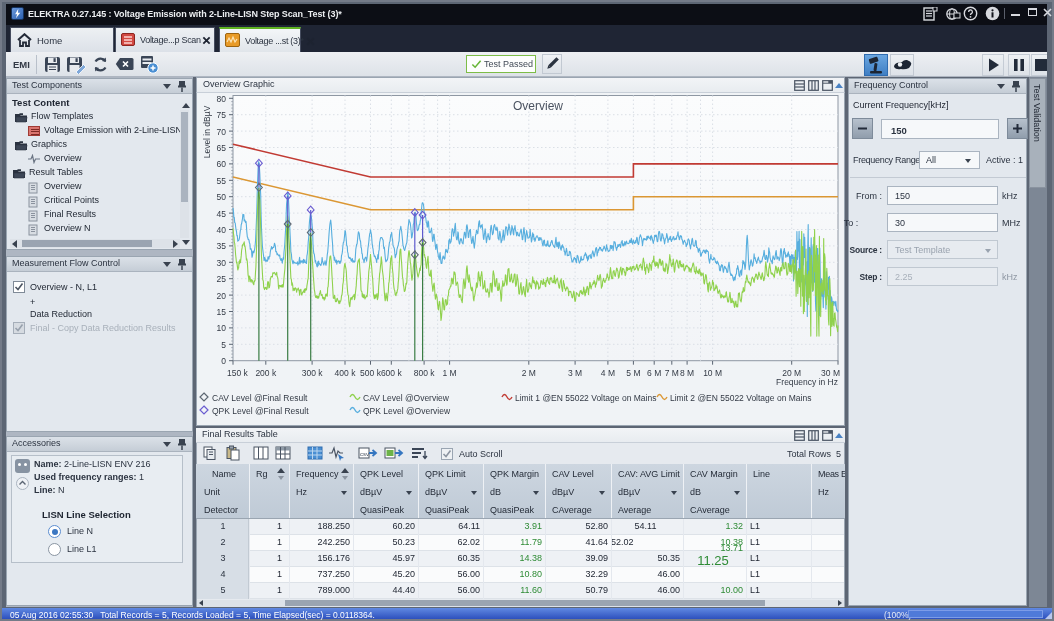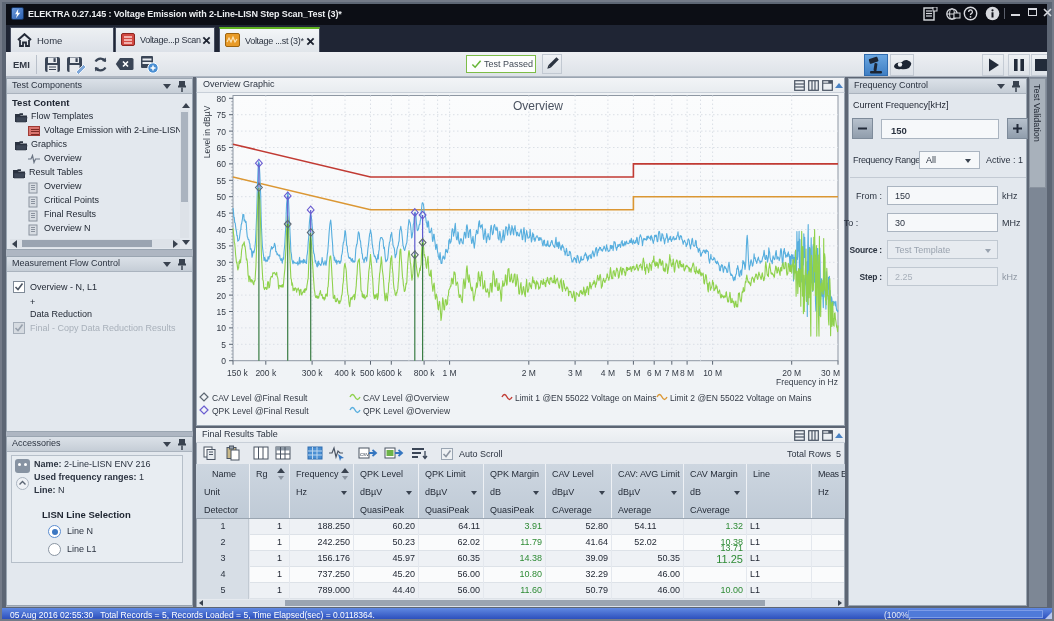--- a/index.html
+++ b/index.html
@@ -59,21 +59,21 @@
       <div style="position:absolute;left:2px;top:2px;width:8px;height:1.5px;background:#f2b0ac"></div>
       <div style="position:absolute;left:2px;top:5px;width:8px;height:1.5px;background:#f2b0ac"></div>
       <div style="position:absolute;left:2px;top:8px;width:8px;height:1.5px;background:#f2b0ac"></div>
     </div>
 <div class="abs nw" style="left:24px;top:7px;font-size:9px;letter-spacing:-0.3px">Voltage...p Scan</div>
 <svg class="abs" style="left:86px;top:8px" width="9" height="9" viewBox="0 0 10 10">
       <path d="M1.5 1.5 L8.5 8.5 M8.5 1.5 L1.5 8.5" stroke="#1d2330" stroke-width="2"></path>
     </svg>
   </div>
 
-<div class="abs" style="left:219px;top:27px;width:101px;height:25px;background:linear-gradient(#f3f6f8,#e0e5ea);border:1px solid #454c5e;border-bottom:none;border-top:2px solid #60b421">
+<div class="abs" style="left:219px;top:27px;width:82px;height:25px;background:linear-gradient(#f3f6f8,#e0e5ea);border:1px solid #454c5e;border-bottom:none;border-top:2px solid #60b421">
 <div class="abs" style="left:5px;top:4px;width:15px;height:14px;background:#e89b28;border:1px solid #9c6410;border-radius:2px"><svg width="13" height="12" viewBox="0 0 13 12">
         <path d="M1 8 L3 4 L5 8 L7 3 L9 8 L11 5" fill="none" stroke="#fbe3b5" stroke-width="1.2"></path>
       </svg></div>
 <div class="abs nw" style="left:25px;top:7px;font-size:9px;letter-spacing:-0.3px">Voltage ...st (3)*</div>
 <svg class="abs" style="left:86px;top:8px" width="9" height="9" viewBox="0 0 10 10">
       <path d="M1.5 1.5 L8.5 8.5 M8.5 1.5 L1.5 8.5" stroke="#1d2330" stroke-width="2"></path>
     </svg>
   </div>
 
 <div class="abs" style="left:6px;top:52px;width:1041px;height:25px;background:linear-gradient(#eef0f3,#dde2e8);border-bottom:1px solid #aeb6c1"></div>
@@ -623,34 +623,34 @@
 <div class="abs nw" style="left:750px;top:521px;font-size:9px;color:#222834">L1</div>
 <div class="abs" style="left:197px;top:535px;width:647px;height:16px;background:#fafbfc;border-bottom:1px solid #dde2e8"></div>
 <div class="abs" style="left:197px;top:535px;width:52px;height:16px;background:#d7dee6;border-right:1px solid #c2cad3"></div>
 <div class="abs nw" style="left:197px;top:537px;width:52px;text-align:center;font-size:9px">2</div>
 <div class="abs nw" style="left:249px;top:537px;width:33px;text-align:right;font-size:9px;color:#222834">1</div>
 <div class="abs nw" style="left:289px;top:537px;width:61px;text-align:right;font-size:9px;color:#222834">242.250</div>
 <div class="abs nw" style="left:353px;top:537px;width:62px;text-align:right;font-size:9px;color:#222834">50.23</div>
 <div class="abs nw" style="left:418px;top:537px;width:62px;text-align:right;font-size:9px;color:#222834">62.02</div>
 <div class="abs nw" style="left:483px;top:537px;width:59px;text-align:right;font-size:9px;color:#2e8b35">11.79</div>
 <div class="abs nw" style="left:545px;top:537px;width:63px;text-align:right;font-size:9px;color:#222834">41.64</div>
-<div class="abs nw" style="left:611px;top:537px;width:69px;text-align:center;font-size:9px;color:#222834">52.02</div>
+<div class="abs nw" style="left:611px;top:537px;width:69px;text-align:left;font-size:9px;color:#222834">52.02</div>
 <div class="abs nw" style="left:683px;top:537px;width:60px;text-align:right;font-size:9px;color:#2e8b35">10.38</div>
 <div class="abs nw" style="left:750px;top:537px;font-size:9px;color:#222834">L1</div>
 <div class="abs" style="left:197px;top:551px;width:647px;height:16px;background:#eef1f5;border-bottom:1px solid #dde2e8"></div>
 <div class="abs" style="left:197px;top:551px;width:52px;height:16px;background:#d7dee6;border-right:1px solid #c2cad3"></div>
 <div class="abs nw" style="left:197px;top:553px;width:52px;text-align:center;font-size:9px">3</div>
 <div class="abs nw" style="left:249px;top:553px;width:33px;text-align:right;font-size:9px;color:#222834">1</div>
 <div class="abs nw" style="left:289px;top:553px;width:61px;text-align:right;font-size:9px;color:#222834">156.176</div>
 <div class="abs nw" style="left:353px;top:553px;width:62px;text-align:right;font-size:9px;color:#222834">45.97</div>
 <div class="abs nw" style="left:418px;top:553px;width:62px;text-align:right;font-size:9px;color:#222834">60.35</div>
 <div class="abs nw" style="left:483px;top:553px;width:59px;text-align:right;font-size:9px;color:#2e8b35">14.38</div>
 <div class="abs nw" style="left:545px;top:553px;width:63px;text-align:right;font-size:9px;color:#222834">39.09</div>
 <div class="abs nw" style="left:611px;top:553px;width:69px;text-align:right;font-size:9px;color:#222834">50.35</div>
-<div class="abs nw" style="left:683px;top:553px;width:60px;text-align:right;font-size:11px;color:#2e8b35">11.25</div>
+<div class="abs nw" style="left:683px;top:553px;width:60px;text-align:center;font-size:13px;color:#2e8b35">11.25</div>
 <div class="abs nw" style="left:750px;top:553px;font-size:9px;color:#222834">L1</div>
 <div class="abs" style="left:197px;top:567px;width:647px;height:16px;background:#fafbfc;border-bottom:1px solid #dde2e8"></div>
 <div class="abs" style="left:197px;top:567px;width:52px;height:16px;background:#d7dee6;border-right:1px solid #c2cad3"></div>
 <div class="abs nw" style="left:197px;top:569px;width:52px;text-align:center;font-size:9px">4</div>
 <div class="abs nw" style="left:249px;top:569px;width:33px;text-align:right;font-size:9px;color:#222834">1</div>
 <div class="abs nw" style="left:289px;top:569px;width:61px;text-align:right;font-size:9px;color:#222834">737.250</div>
 <div class="abs nw" style="left:353px;top:569px;width:62px;text-align:right;font-size:9px;color:#222834">45.20</div>
 <div class="abs nw" style="left:418px;top:569px;width:62px;text-align:right;font-size:9px;color:#222834">56.00</div>
 <div class="abs nw" style="left:483px;top:569px;width:59px;text-align:right;font-size:9px;color:#2e8b35">10.80</div>
 <div class="abs nw" style="left:545px;top:569px;width:63px;text-align:right;font-size:9px;color:#222834">32.29</div>

